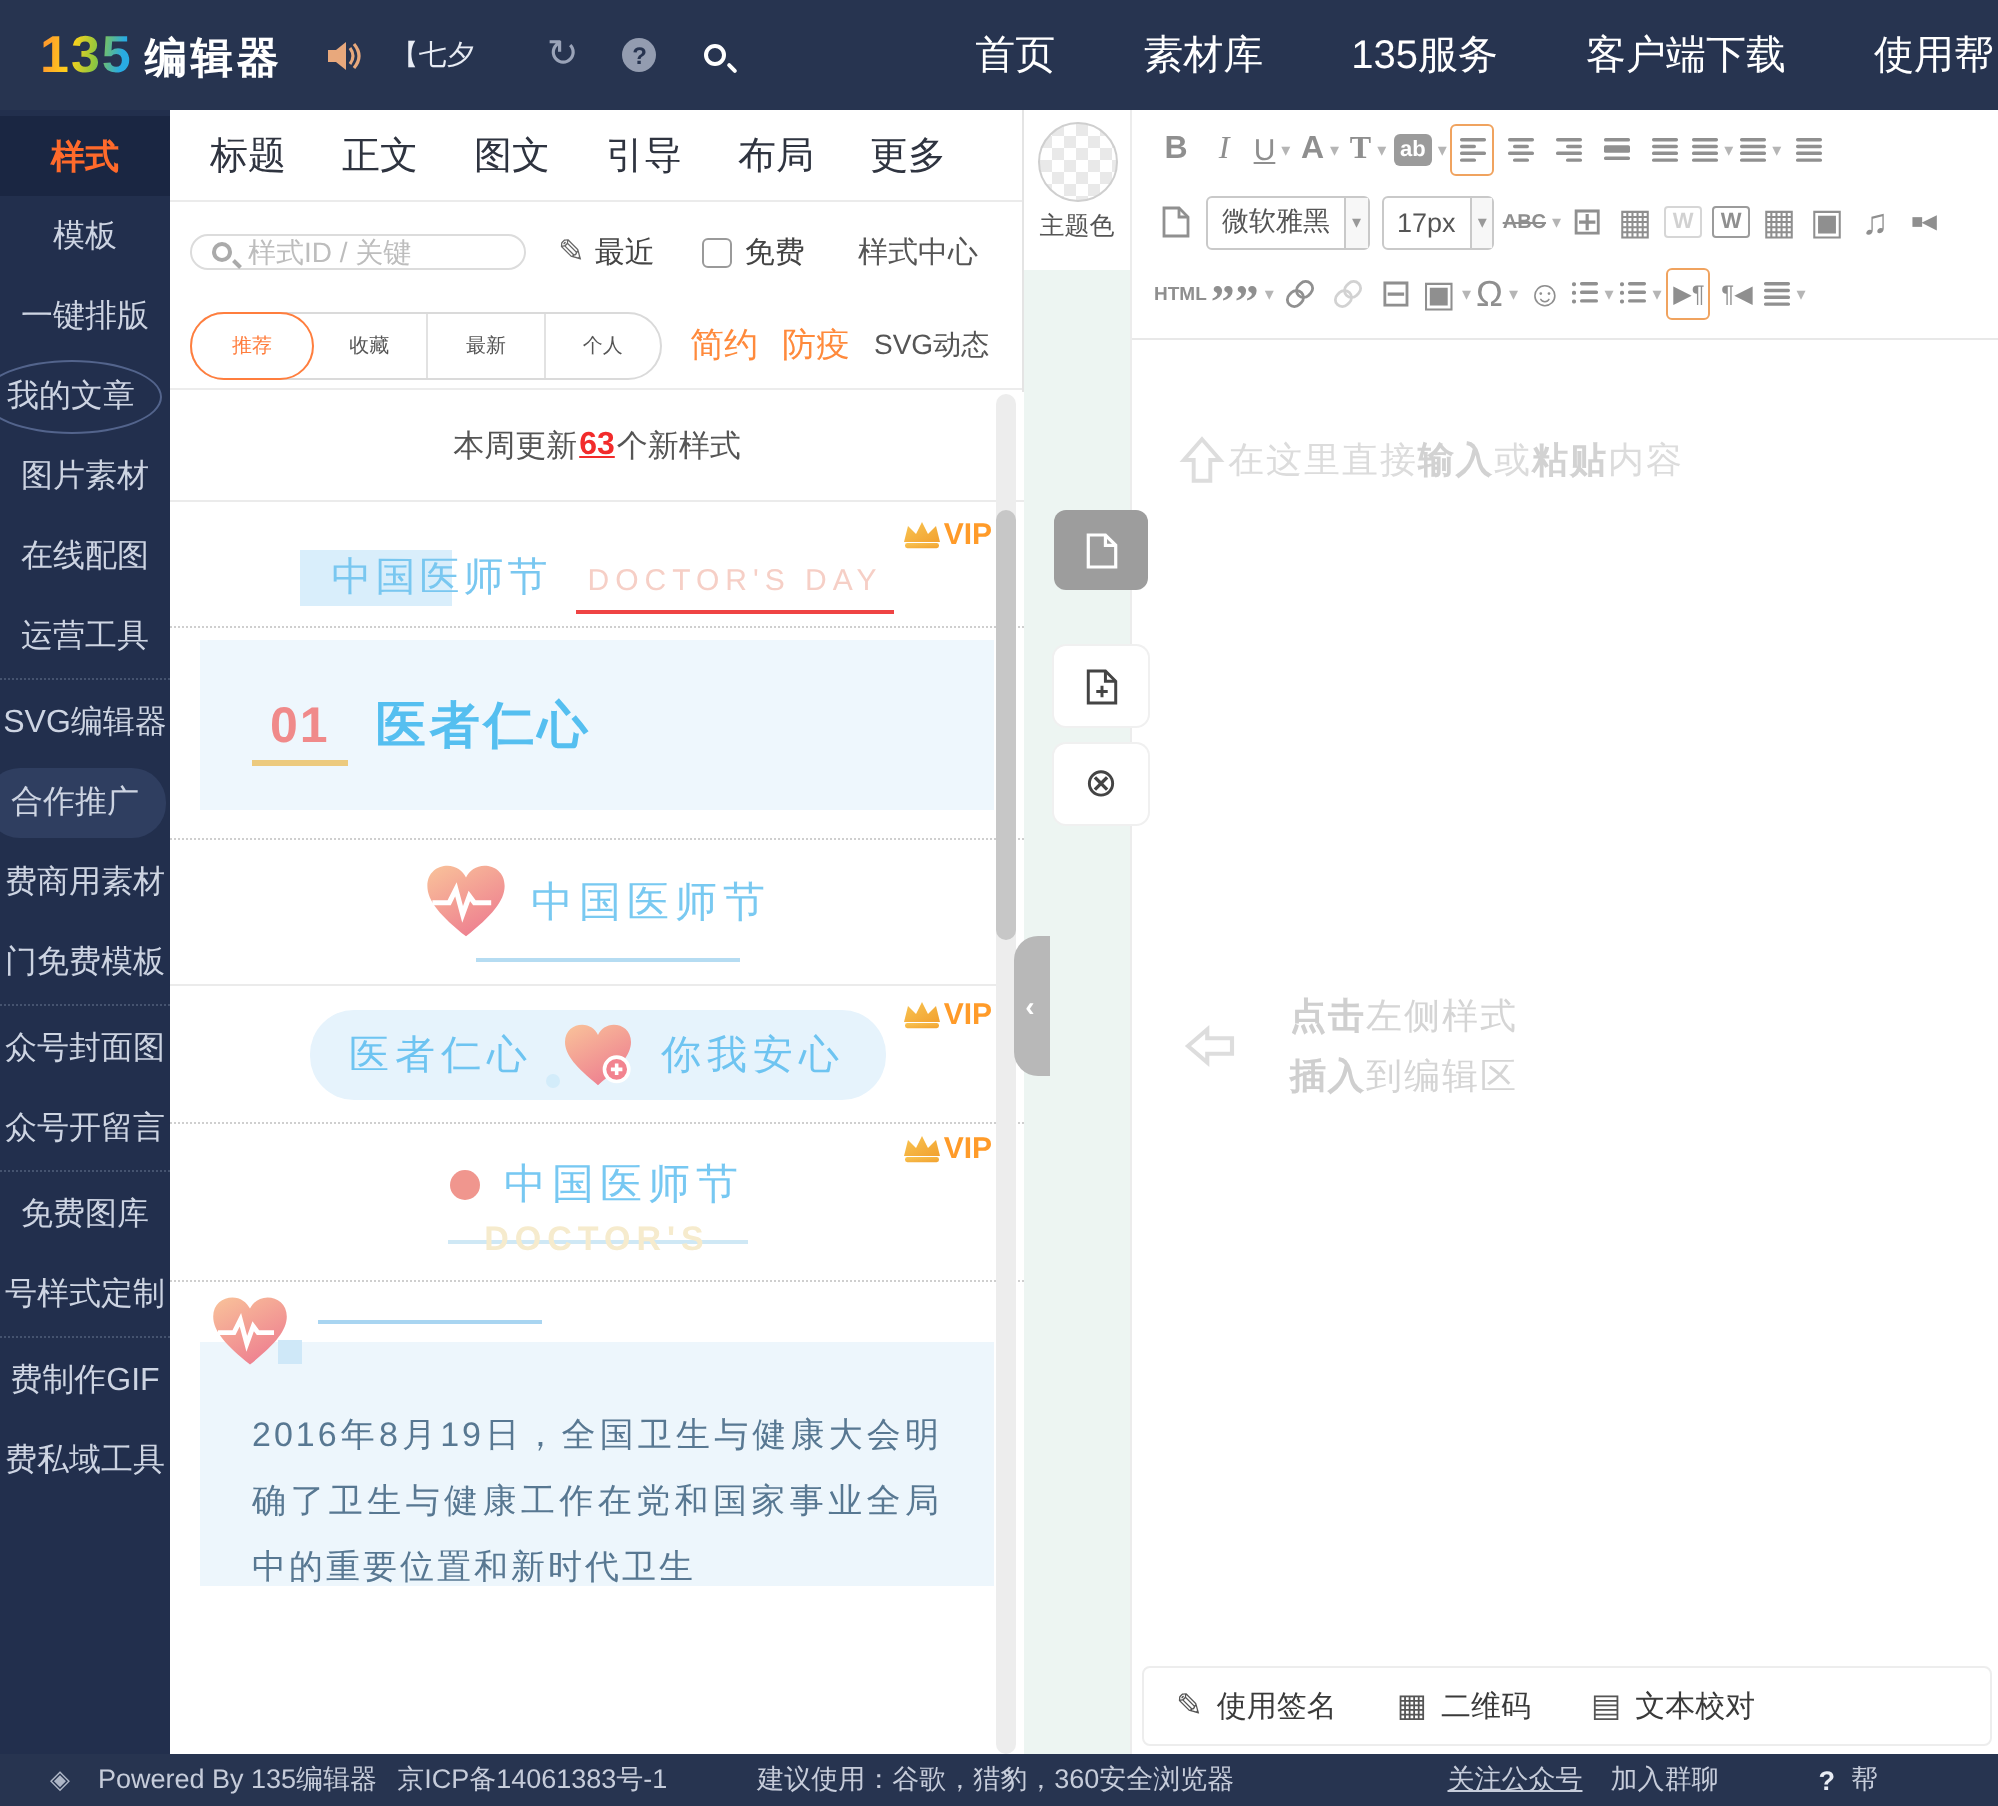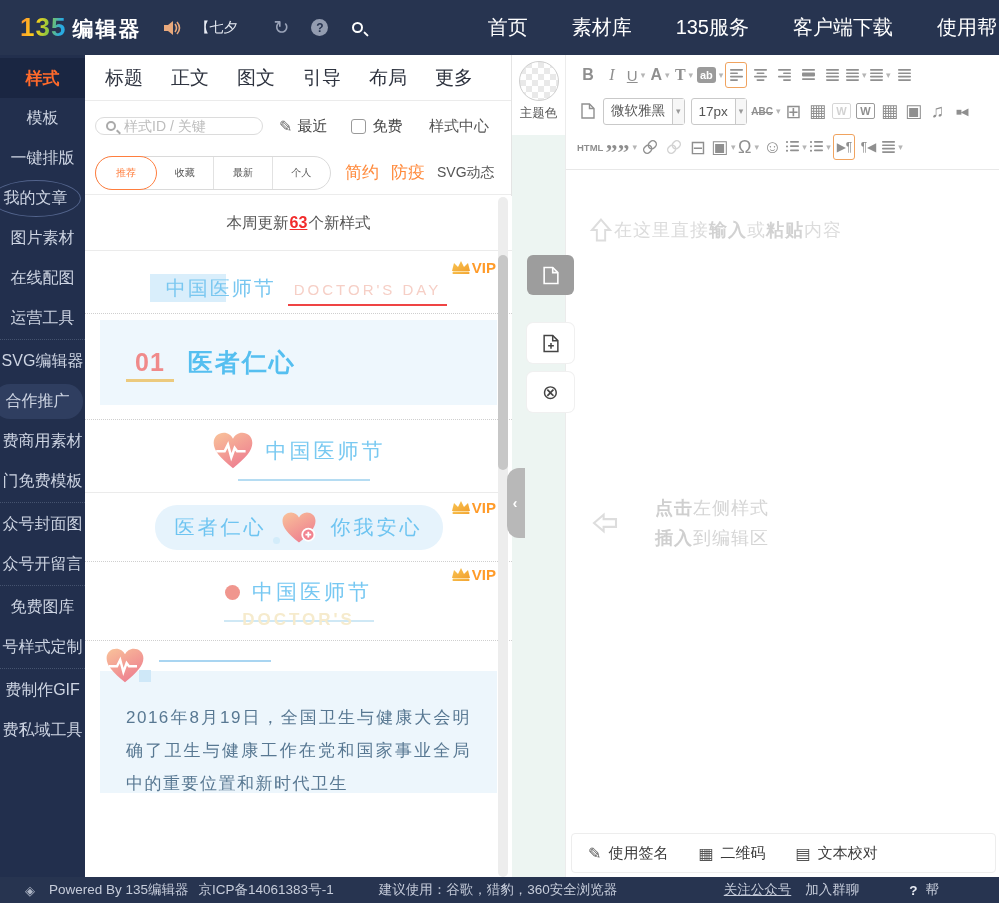--- a/index.html
+++ b/index.html
@@ -165,21 +165,21 @@
   .tb.dis{opacity:.4}
   .tb-select{display:inline-flex;align-items:center;height:27px;border:1px solid #c9c9c9;border-radius:3px;
              margin:0 3px;cursor:pointer;background:#fff;flex:none}
   .tb-select .val{font-size:13.5px;color:#555;padding:0 7px;white-space:nowrap}
   .tb-select .sc{border-left:1px solid #c9c9c9;height:100%;display:flex;align-items:center;padding:0 3px;
                  color:#999;font-size:9px;background:#f7f7f7}
 
   .ph-top{position:absolute;left:22px;top:162px;display:flex;align-items:center;color:#dcdcdc}
   .ph-top .t{font-size:18px;letter-spacing:1px}
   .ph-top b{color:#d2d2d2}
-  .ph-side{position:absolute;left:25px;top:438px;display:flex;align-items:center;gap:36px;color:#d5d5d5}
+  .ph-side{position:absolute;left:25px;top:438px;display:flex;align-items:center;gap:26px;color:#d5d5d5}
   .ph-side .lines{font-size:18px;line-height:30px;letter-spacing:1px}
   .ph-side b{color:#cfcfcf}
 
   .editor-actions{position:absolute;left:5px;top:778px;width:425px;height:40px;background:#fff;
                   border:1px solid #ededed;border-radius:4px;display:flex;align-items:center;gap:30px;padding-left:16px}
   .eact{display:flex;align-items:center;gap:7px;font-size:15px;color:#3a3a3a;cursor:pointer}
   .eact .ic{color:#555;font-size:16px}
 
   svg{display:block}
 </style>

